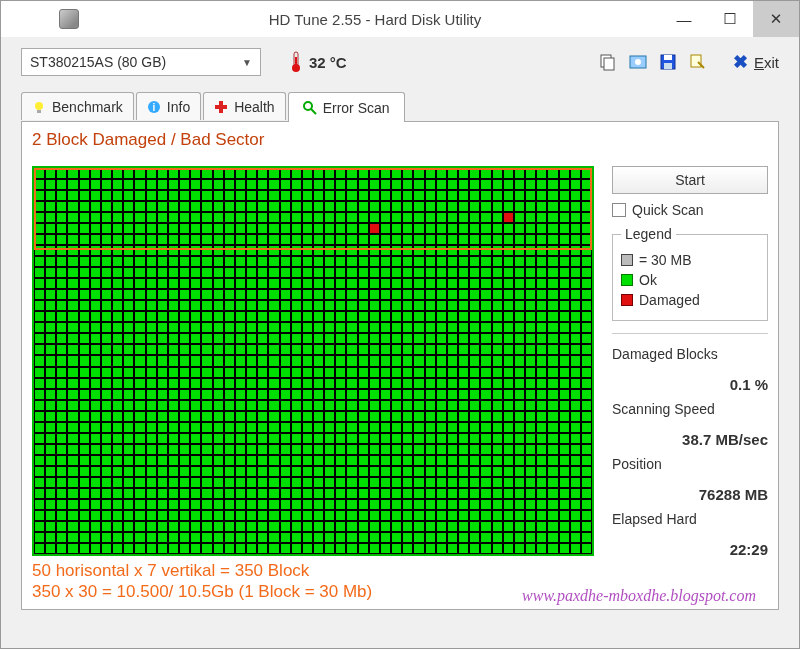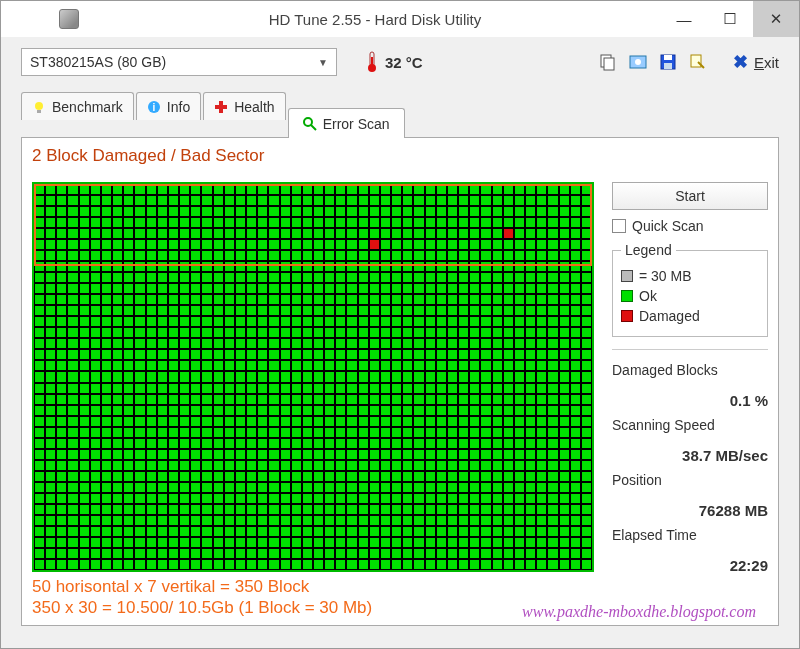--- a/index.html
+++ b/index.html
@@ -5,33 +5,33 @@
   * { box-sizing: border-box; font-family: "Segoe UI", Tahoma, sans-serif; }
   body { margin:0; background:#eee; }
   .window { width:800px; height:649px; background:#f0f0f0; border:1px solid #999; position:relative; }
   .titlebar { height:36px; background:#fff; display:flex; align-items:center; font-size:15px; color:#444;padding-left:48px; }
   .titlebar .app-icon { width:20px; height:20px; margin:0 10px; background:linear-gradient(135deg,#ccc 0%,#888 80%); border-radius:3px; border:1px solid #777; }
   .titlebar .title-text { flex:1; text-align:center; }
   .titlebar .win-btns { display:flex; height:100%; }
   .win-btn { width:46px; height:100%; display:flex; align-items:center; justify-content:center; font-size:15px; color:#333; }
   .win-btn.close { background:#ccc; }
   .toolbar { height:50px; display:flex; align-items:center; padding:0 20px; gap:14px; }
-  .drive-select { width:316px; height:28px; background:#fff; border:1px solid #aaa; display:flex; align-items:center; padding:0 8px; font-size:14px; color:#333; justify-content:space-between; }
+  .drive-select { width:240px; height:28px; background:#fff; border:1px solid #aaa; display:flex; align-items:center; padding:0 8px; font-size:14px; color:#333; justify-content:space-between; }
   .drive-select .chev { font-size:10px; color:#555; }
   .thermo { display:flex; align-items:center; gap:6px; margin-left:14px; }
   .thermo-icon { width:14px; height:22px; }
   .temp-text { font-weight:bold; font-size:15px; color:#333; }
   .tbar-spacer { flex:1; }
   .tbar-icons { display:flex; gap:8px; align-items:center; }
   .tbar-icon { width:22px; height:22px; display:flex; align-items:center; justify-content:center; }
   .exit-btn { display:flex; align-items:center; gap:6px; font-size:15px; color:#333; margin-left:10px; }
   .exit-btn .x { color:#1a4fc1; font-weight:bold; font-size:18px; }
   .tabs { display:flex; padding:4px 20px 0; gap:2px; }
   .tab { height:28px; padding:0 10px; border:1px solid #aaa; border-bottom:none; background:#f8f8f8; display:flex; align-items:center; gap:6px; font-size:14px; color:#333; border-radius:3px 3px 0 0; position:relative; top:1px; }
-  .tab.active { background:#fff; z-index:2; padding:4px 14px; height:30px; top:1px;margin-top:16px; }
+  .tab.active { background:#fff; z-index:2; padding:4px 14px; height:30px; top:1px; }
   .tab .tab-icon { width:14px; height:14px; }
   .content { background:#fff; margin:0 20px 10px; border:1px solid #aaa; padding:8px 10px 6px; position:relative; }
   .annot-top { color:#c2410c; font-size:17px; margin-bottom:16px; }
   .body-row { display:flex; gap:18px; }
   .scan-area { width:562px; }
   .grid-outer { width:562px; height:390px; border:2px solid #0b0; background:#0a0; position:relative; overflow:hidden; }
   .grid-bg { position:absolute; inset:0; display:grid; grid-template-columns:repeat(50,1fr); grid-template-rows:repeat(35,1fr); }
   .gcell { background:#00e000; border:0.5px solid #000; }
   .gcell.damaged { background:#e01010; }
   .orange-box { position:absolute; left:0; top:0; width:100%; height:82px; border:2px solid #f36a1a; pointer-events:none; }
@@ -1938,21 +1938,21 @@
         </div>
         <div>
           <div class="stat-label">Scanning Speed</div>
           <div class="stat-value">38.7 MB/sec</div>
         </div>
         <div>
           <div class="stat-label">Position</div>
           <div class="stat-value">76288 MB</div>
         </div>
         <div>
-          <div class="stat-label">Elapsed Time</div>
+          <div class="stat-label">Elapsed Hard</div>
           <div class="stat-value">22:29</div>
         </div>
       </div>
     </div>
     <div class="watermark">www.paxdhe-mboxdhe.blogspot.com</div>
   </div>
 
 </div>
 
 </body></html>

